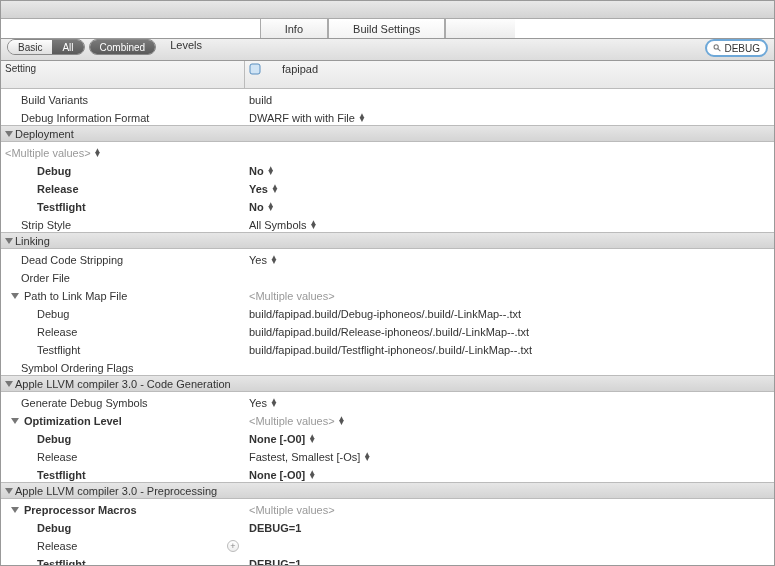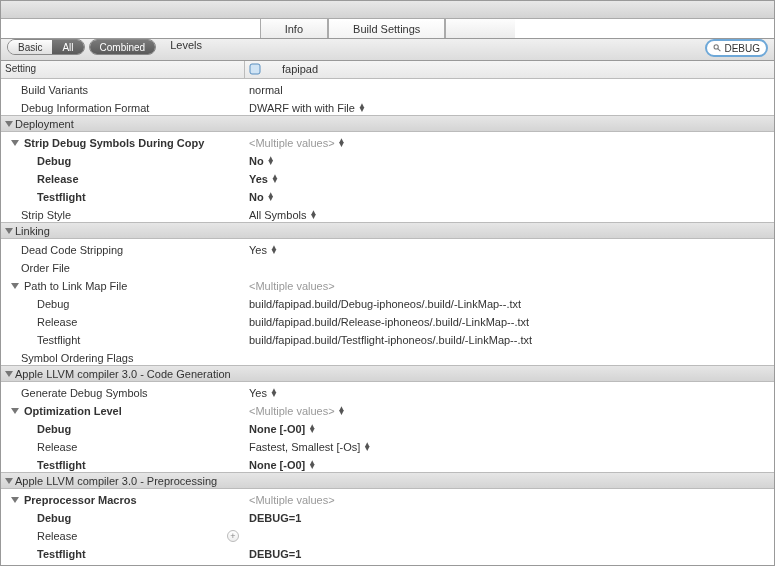--- a/index.html
+++ b/index.html
@@ -11,21 +11,21 @@
 .tab.active{font-weight:normal;background:linear-gradient(#fff,#f3f3f3)}
 .toolbar{height:22px;background:linear-gradient(#f0f0f0,#dcdcdc);border-bottom:1px solid #999;display:flex;padding:0 6px;gap:4px}
 .pill-group{display:flex;border:1px solid #888;border-radius:9px;overflow:hidden;height:16px}
 .pill-group span{padding:0 10px;font-size:10px;display:flex;align-items:center;background:linear-gradient(#fdfdfd,#e0e0e0)}
 .pill-group span.sel{background:linear-gradient(#7a7a7a,#5a5a5a);color:#fff}
 .lbl{margin-left:10px;font-size:11px}
 .spacer{flex:1}
 .search{display:flex;align-items:center;border:2px solid #6ea8d8;border-radius:10px;height:18px;padding:0 6px;background:#fff;width:63px}
 .search svg{width:10px;height:10px;fill:#777;margin-right:3px}
 .search span{font-size:10px;color:#333}
-.header{height:18px;background:linear-gradient(#f5f5f5,#e8e8e8);border-bottom:1px solid #bbb;display:flex}
+.header{height:28px;background:linear-gradient(#f5f5f5,#e8e8e8);border-bottom:1px solid #bbb;display:flex}
 .header .col1{width:244px;border-right:1px solid #bbb;padding:2px 4px;font-size:10px}
 .header .col2{flex:1;padding:2px 4px;display:flex;align-items:flex-start;gap:21px;font-size:10px}
 .docicon{width:12px;height:12px}
 .rows{overflow-y:auto;height:486px}
 .row{display:flex;height:18px;align-items:flex-end;border-bottom:1px solid #fff}
 .row .c1{width:244px;padding-left:var(--ind,20px);display:flex;align-items:center;gap:3px}
 .row .c2{flex:1;padding-left:4px;display:flex;align-items:center;gap:3px}
 .section{height:17px;background:linear-gradient(#e6e6e6,#d4d4d4);border-top:1px solid #bbb;border-bottom:1px solid #bbb;display:flex;align-items:center;padding-left:4px;font-size:10px;color:#555}
 .tri{display:inline-block;width:0;height:0;border-left:4px solid transparent;border-right:4px solid transparent;border-top:6px solid #777;margin-right:2px}
 .bold{font-weight:bold}
@@ -77,43 +77,39 @@
   </div>
 </div>
 
 <div class="rows">
 
 <div class="row">
       <div class="c1" style="--ind:20px">
         <span>Build Variants</span>
       </div>
       <div class="c2">
-        <span>normal</span>
+        <span>build</span>
       </div>
     </div>
 <div class="row">
       <div class="c1" style="--ind:20px">
         <span>Debug Information Format</span>
       </div>
       <div class="c2">
         <span>DWARF with with File</span>
         <span class="updn">▲<br>▼</span>
       </div>
     </div>
 
 <div class="section">
       <span class="tri"></span>
       <span>Deployment</span>
     </div>
 
 <div class="row">
-      <div class="c1" style="--ind:10px">
-        <span class="tri"></span>
-        <span class="bold">Strip Debug Symbols During Copy</span>
-      </div>
       <div class="c2">
         <span class="gray">&lt;Multiple values&gt;</span>
         <span class="updn">▲<br>▼</span>
       </div>
     </div>
 <div class="row">
       <div class="c1" style="--ind:36px">
         <span class="bold">Debug</span>
       </div>
       <div class="c2">

